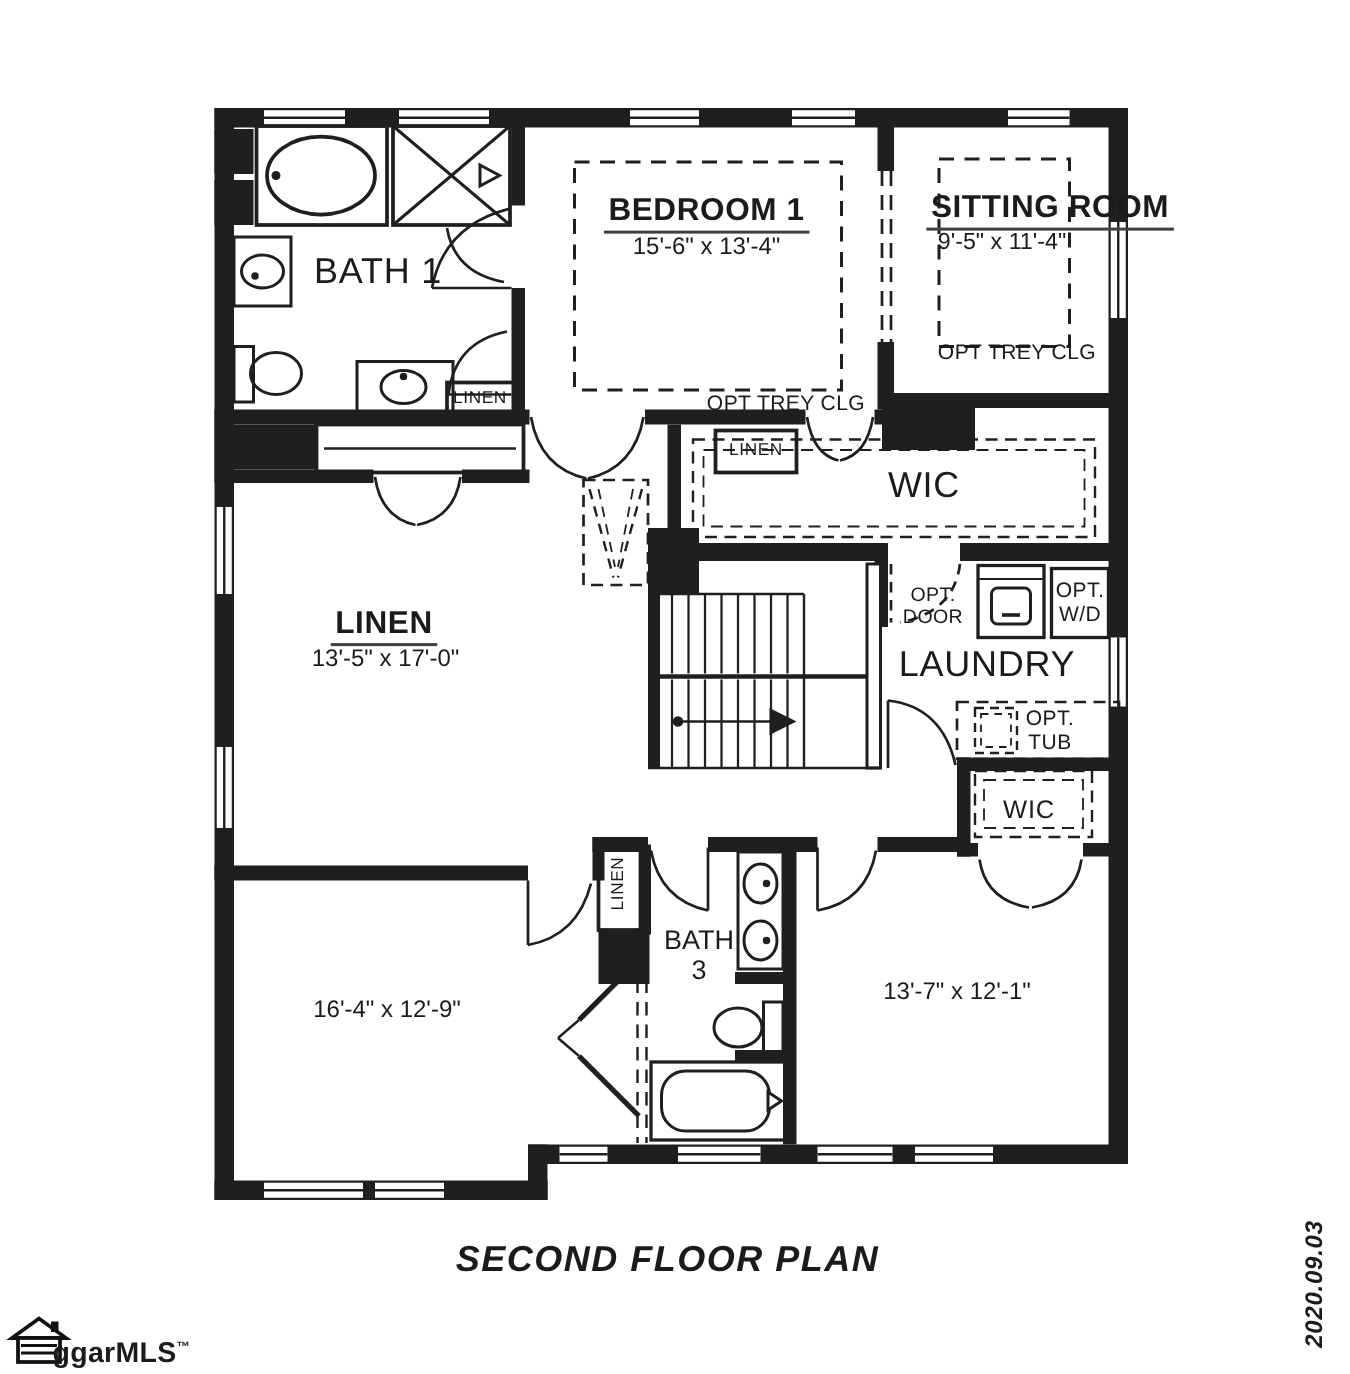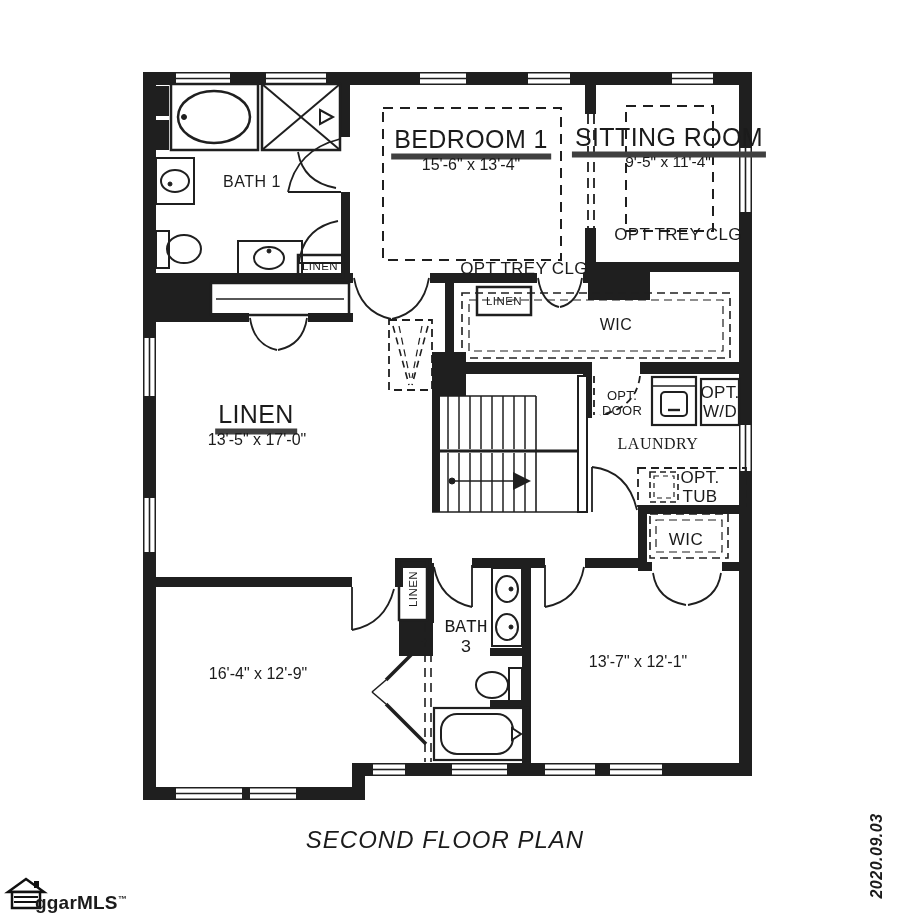--- a/index.html
+++ b/index.html
@@ -1,31 +1,31 @@
 <!DOCTYPE html>
 <html><head>
 <meta charset="utf-8">
 <style>
   html,body{margin:0;padding:0;background:#ffffff;}
   .stage{position:relative;width:900px;height:916px;background:#ffffff;overflow:hidden;
          font-family:"Liberation Sans", sans-serif;color:#1b1b1b;}
   .plan-svg{position:absolute;left:0;top:0;}
   .lbl{position:absolute;transform:translate(-50%,-50%);text-align:center;white-space:nowrap;
        color:#1b1b1b;line-height:1.12;}
-  .room-name{font-size:25px;letter-spacing:.4px;border-bottom:6px solid #404040;padding:0 3px 1px 3px;}
+  .room-name{font-size:21px;letter-spacing:.4px;border-bottom:2px solid #404040;padding:0 3px 1px 3px;font-weight:bold;}
   .room-dims{font-size:16px;}
-  .med{font-size:16px;letter-spacing:.5px;}
-  .small-cap{font-size:17px;letter-spacing:.3px;}
+  .med{font-size:24px;letter-spacing:.5px;}
+  .small-cap{font-size:14px;letter-spacing:.3px;}
   .tiny{font-size:11.5px;letter-spacing:.4px;}
   .two-line{white-space:pre-line;}
   .vert{transform:translate(-50%,-50%) rotate(-90deg);}
-  .bath3-lbl{font-size:18px;white-space:pre-line;font-family:Liberation Mono, monospace;}
+  .bath3-lbl{font-size:18px;white-space:pre-line;}
   .wic2-lbl{font-size:17px;letter-spacing:.5px;}
   .title{position:absolute;left:445px;top:840px;transform:translate(-50%,-50%);
-         font-size:24px;font-weight:normal;font-style:italic;letter-spacing:1px;white-space:nowrap;}
+         font-size:24px;font-weight:bold;font-style:italic;letter-spacing:1px;white-space:nowrap;}
   .date{position:absolute;left:877px;top:856px;transform:translate(-50%,-50%) rotate(-90deg);
         font-size:16px;font-weight:bold;font-style:italic;letter-spacing:.5px;white-space:nowrap;}
   .watermark{position:absolute;left:4px;top:876px;display:flex;align-items:flex-end;}
   .watermark .wm-text{font-size:19px;font-weight:600;margin-left:-13px;letter-spacing:.2px;}
   .watermark sup{font-size:9px;font-weight:600;}
 </style>
 </head>
 <body>
 
 <div class="stage">
@@ -263,35 +263,35 @@
     <line x1="594" y1="114" x2="594" y2="228" stroke-dasharray="10 6"></line>
   </g>
 </svg>
 
 <div class="lbl med" style="left:252px;top:182px;">BATH 1</div>
 
 <div class="lbl room-name" style="left:471px;top:142px;">BEDROOM 1</div>
 <div class="lbl room-dims" style="left:471px;top:165px;">15'-6" x 13'-4"</div>
 <div class="lbl small-cap" style="left:524px;top:269px;">OPT TREY CLG</div>
 
-<div class="lbl room-name" style="left:669px;top:140px;text-align:right;">SITTING ROOM</div>
+<div class="lbl room-name" style="left:700px;top:140px;text-align:right;">SITTING ROOM</div>
 <div class="lbl room-dims" style="left:668px;top:162px;font-size:15.5px;">9'-5" x 11'-4"</div>
 <div class="lbl small-cap" style="left:678px;top:235px;">OPT TREY CLG</div>
 
 <div class="lbl tiny" style="left:320px;top:266px;">LINEN</div>
 <div class="lbl tiny" style="left:504px;top:301px;">LINEN</div>
 
 <div class="lbl med" style="left:616px;top:325px;">WIC</div>
 
 <div class="lbl small-cap two-line" style="left:622px;top:404px;font-size:13px;">OPT.
 DOOR</div>
 <div class="lbl small-cap two-line" style="left:720px;top:402px;">OPT.
 W/D</div>
 
-<div class="lbl med" style="left:658px;top:444px;font-family:Liberation Serif, serif;">LAUNDRY</div>
+<div class="lbl med" style="left:658px;top:444px;">LAUNDRY</div>
 <div class="lbl small-cap two-line" style="left:700px;top:487px;">OPT.
 TUB</div>
 
 <div class="lbl wic2-lbl" style="left:686px;top:540px;">WIC</div>
 
 <div class="lbl room-name" style="left:256px;top:417px;">LINEN</div>
 <div class="lbl room-dims" style="left:257px;top:440px;">13'-5" x 17'-0"</div>
 
 <div class="lbl room-dims" style="left:258px;top:674px;">16'-4" x 12'-9"</div>
 

